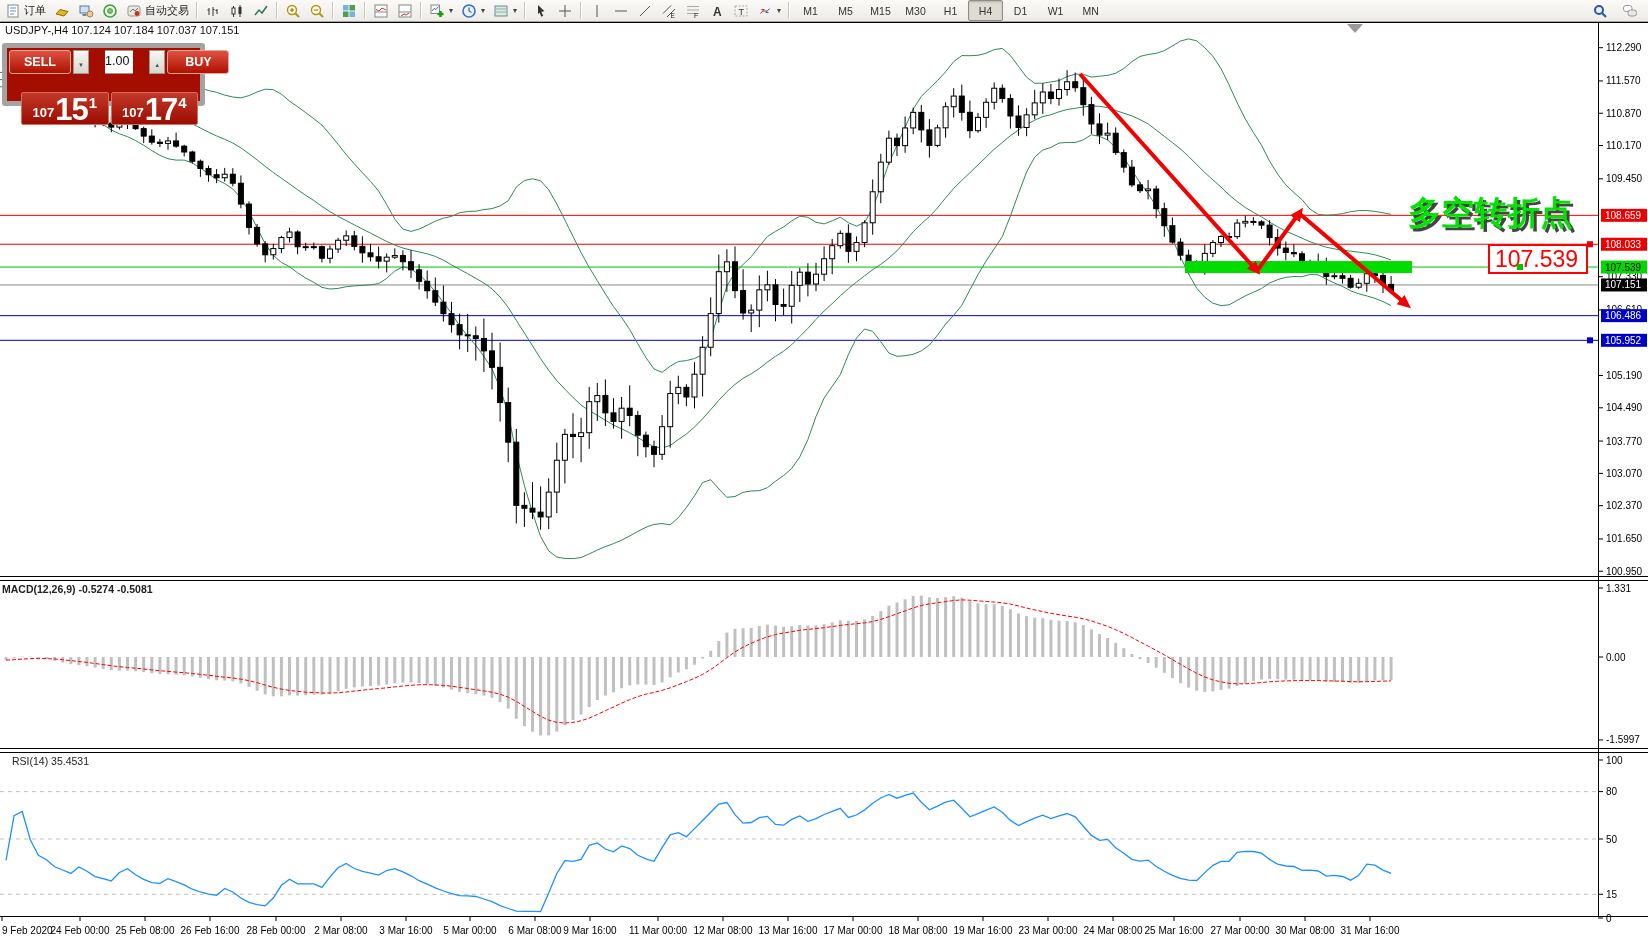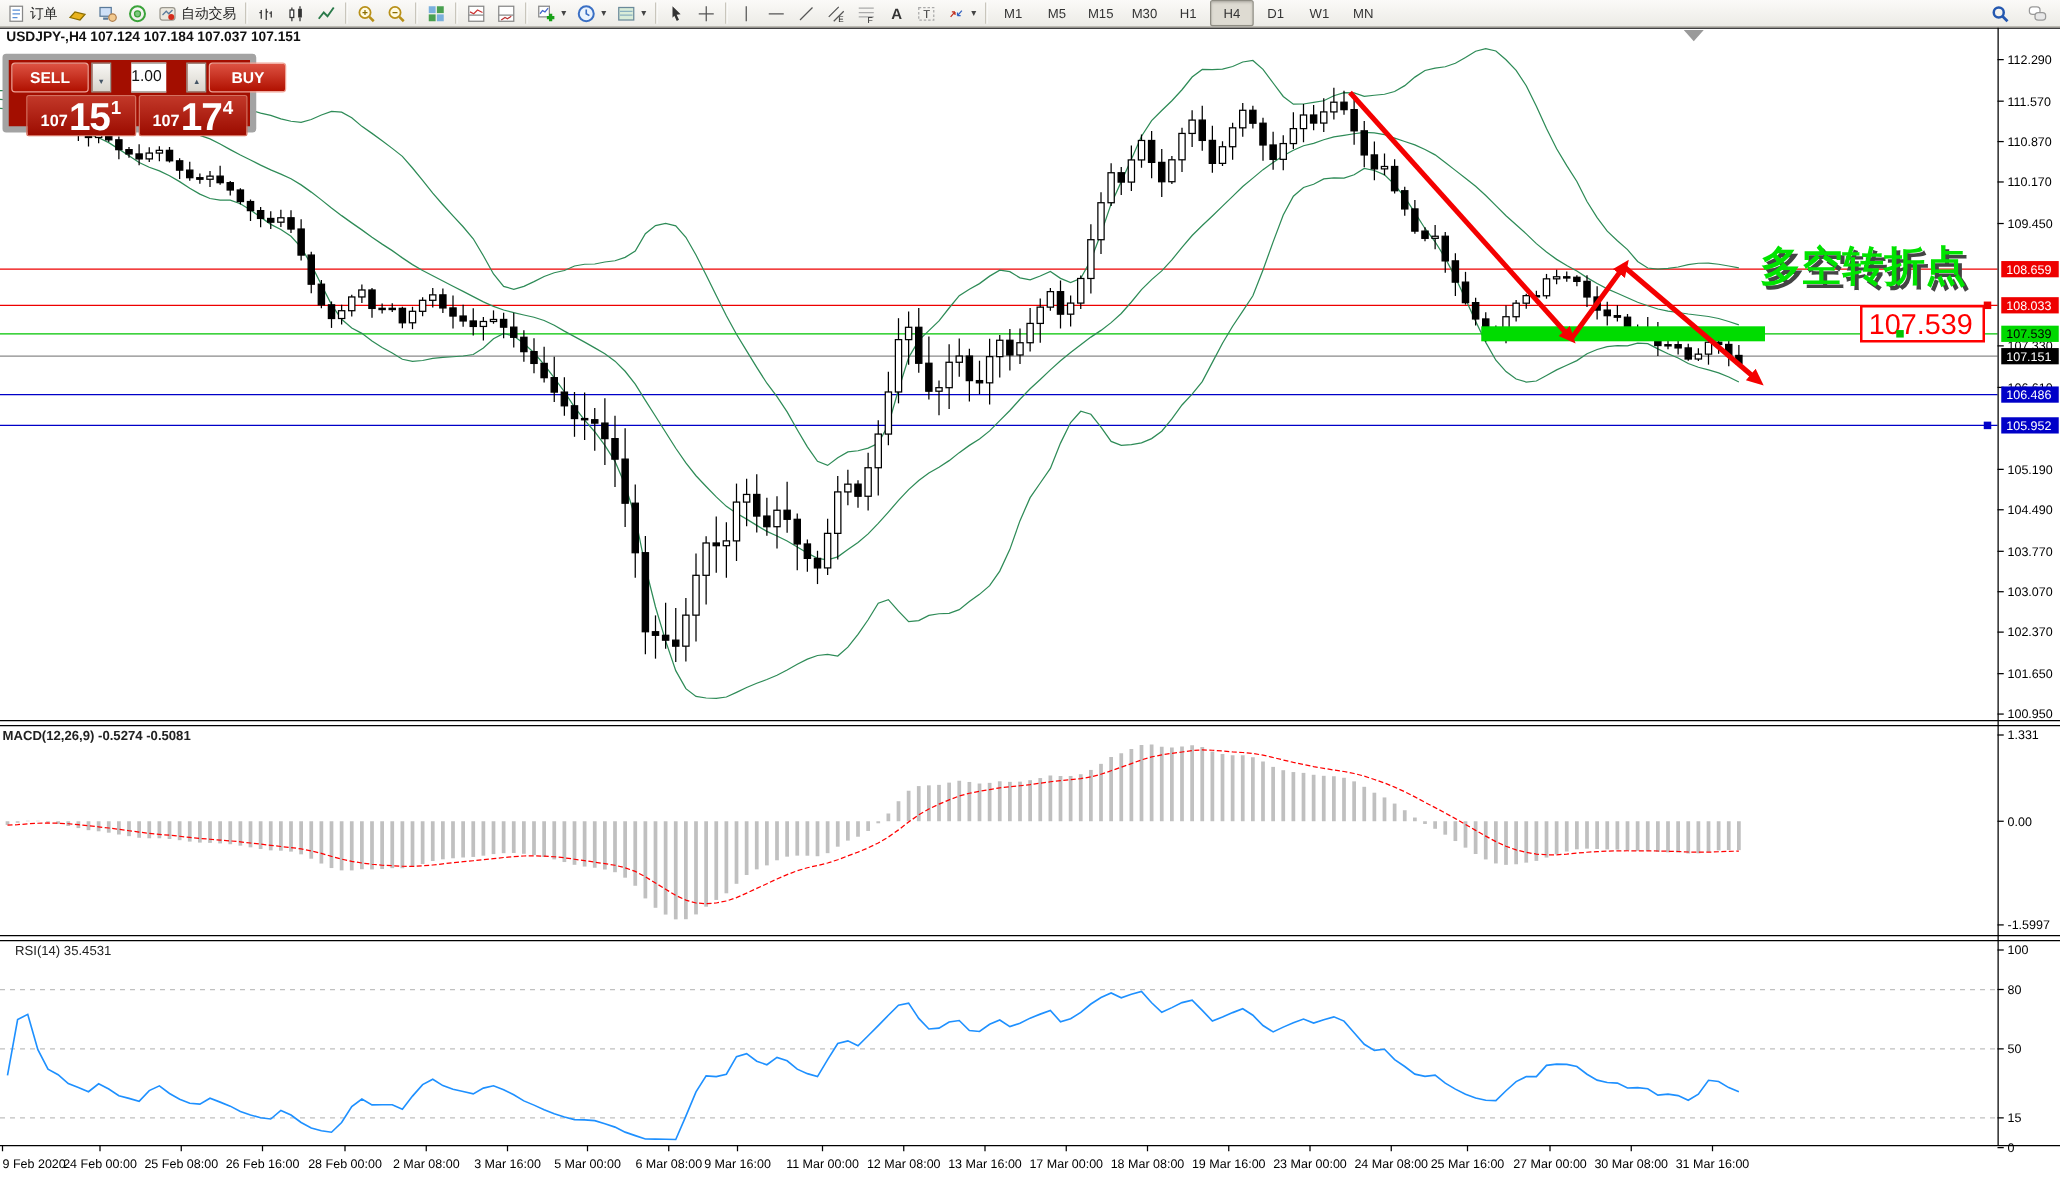--- a/index.html
+++ b/index.html
@@ -13,37 +13,37 @@
   .tb-sep{width:0;height:17px;border-left:1px solid #c9c6bc;border-right:1px solid #ffffff;margin:0 2px;}
   .tb-btn{display:flex;align-items:center;gap:3px;height:19px;padding:0 3px;border:1px solid transparent;
     border-radius:2px;background:transparent;cursor:default;font-size:11px;color:#222;
     font-family:"Liberation Sans",sans-serif;}
   .tb-btn.active{background:#dedbd2;border:1px solid #8f8d84;box-shadow:inset 0 1px 2px rgba(0,0,0,.2);}
   .tb-btn svg{display:block;}
   .tb-dd{font-size:8px;color:#444;margin-left:1px;}
   .tf-btn{width:27px;justify-content:center;color:#333;font-size:10.5px;}
   .tb-right{margin-left:auto;display:flex;align-items:center;padding-right:6px;gap:6px;}
   
-  #chart-title{position:absolute;left:5px;top:24px;font-size:11px;font-weight:700;color:#111;z-index:20;}
+  #chart-title{position:absolute;left:5px;top:24px;font-size:11px;font-weight:400;color:#111;z-index:20;}
   
   .ind-label{position:absolute;font-size:10.5px;color:#222;z-index:20;}
   
   #trade-panel{position:absolute;left:2px;top:43px;width:203px;height:63px;z-index:25;
     background:#a30e00;border:5px solid #a3a3a3;border-radius:3px;padding:2px;box-sizing:border-box;}
   .tp-row1{display:flex;height:24px;gap:2px;}
   .tp-btn{flex:0 0 62px;background:linear-gradient(#dd5242,#b01000);border:1px solid #efa396;
     border-radius:3px;color:#fff;font-weight:700;font-size:12.5px;
     font-family:"Liberation Sans",sans-serif;cursor:pointer;padding:0;}
   .tp-vol{display:flex;flex:1;gap:16px;}
   .tp-spin{width:16px;background:linear-gradient(#f8f7f4,#d8d5cd);border:1px solid #9a978e;
     padding:0;cursor:pointer;}
   .tp-spin .arr{font-size:6px;color:#456;}
   .tp-volbox{flex:1;background:#fff;border:1px solid #9a978e;border-left:none;border-right:none;
     font-size:12.5px;color:#111;text-align:right;padding:3px 4px 0 0;box-sizing:border-box;}
-  .tp-row2{display:flex;height:33px;margin-top:2px;gap:2px;padding-left:12px;}
+  .tp-row2{display:flex;height:33px;margin-top:18px;gap:2px;padding-left:12px;}
   .tp-quote{flex:1;background:linear-gradient(#c23829,#9c0c00);border:1px solid #d4structural;border:1px solid #d4705f;
     border-radius:2px;color:#fff;display:flex;align-items:flex-end;justify-content:center;
     padding-bottom:1px;cursor:pointer;}
   .q-small{font-size:13px;font-weight:700;margin:0 1px 3px 0;}
   .q-big{font-size:31px;font-weight:700;line-height:26px;letter-spacing:-1px;}
   .q-sup{font-size:15px;font-weight:700;margin:0 0 12px 1px;}
   svg text{font-family:"Liberation Sans",sans-serif;}
 </style>
 </head>
 <body>

